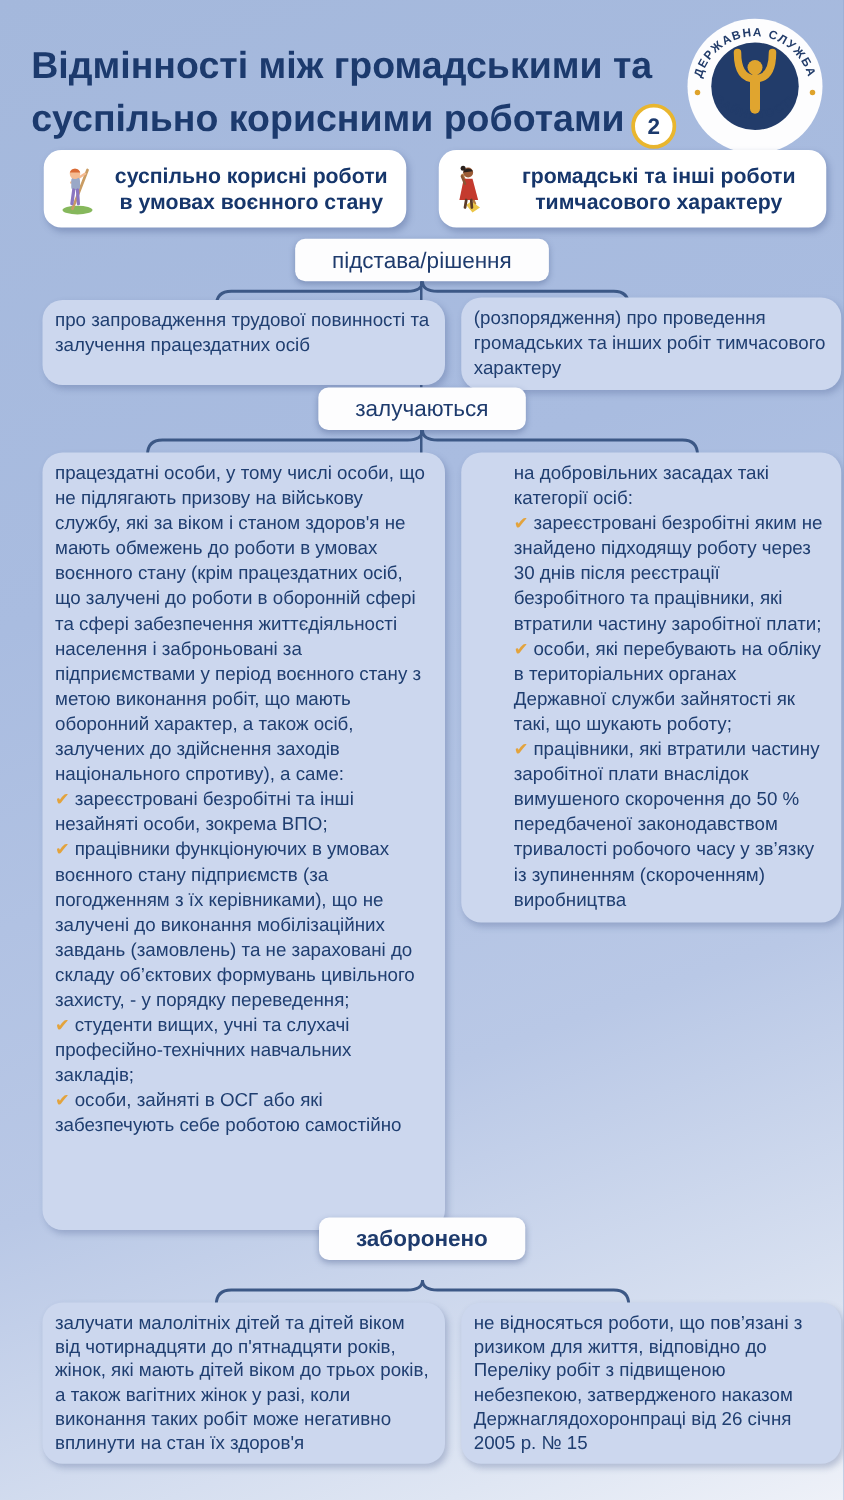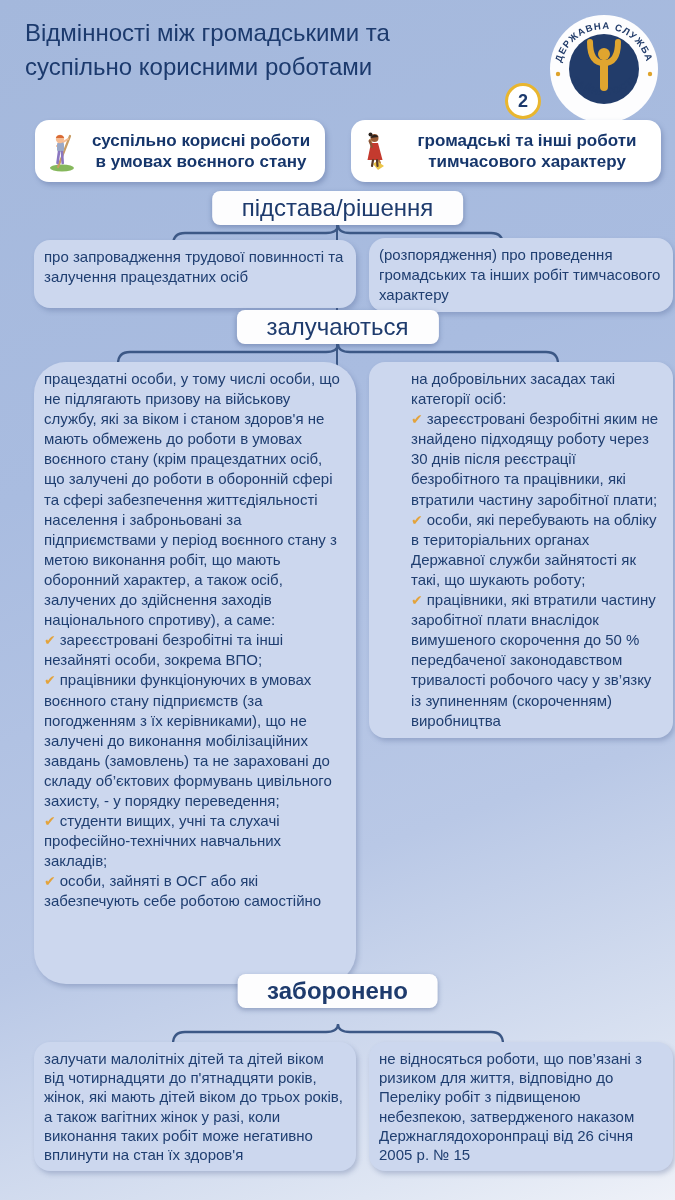--- a/index.html
+++ b/index.html
@@ -4,22 +4,22 @@
 <style>
   html,body{margin:0;padding:0;background:#8fa6cf;}
   .canvas{
     position:relative;width:675px;height:1200px;overflow:hidden;
     font-family:"Liberation Sans","DejaVu Sans",sans-serif;
     background:linear-gradient(160deg,#a4b8dc 0%,#a9bce0 35%,#b9c8e6 68%,#dfe6f3 92%,#eef1f8 100%);
   }
   .abs{position:absolute;}
   
   .title{
-    left:25px;top:16px;width:525px;
-    font-size:24px;font-weight:normal;color:#1c3a6d;line-height:1.43;
+    left:25px;top:32px;width:525px;
+    font-size:30px;font-weight:bold;color:#1c3a6d;line-height:1.43;
   }
   .num-badge{
     left:505px;top:83px;width:30px;height:30px;border-radius:50%;
     background:#fff;border:3px solid #e9b62e;color:#1c3a6d;
     font-size:18px;font-weight:bold;display:flex;align-items:center;justify-content:center;
   }
   
   .cat-badge{
     top:120px;height:62px;background:#fff;border-radius:14px;
     box-shadow:2px 3px 5px rgba(70,90,140,.35);
@@ -28,21 +28,21 @@
   .cat-badge.left{left:35px;width:290px;}
   .cat-badge.right{left:351px;width:310px;}
   .cat-badge .txt{
     flex:1;text-align:center;font-size:17px;font-weight:bold;color:#16366b;line-height:1.25;
   }
   
   .sec-header{
     left:50%;transform:translateX(-50%);height:34px;background:#fdfdfe;border-radius:8px;
     box-shadow:0 2px 5px rgba(60,80,130,.4);
     display:flex;align-items:center;justify-content:center;
-    padding:0 30px;font-size:24px;color:#1e3b6d;white-space:nowrap;
+    padding:0 30px;font-size:18px;color:#1e3b6d;white-space:nowrap;
   }
   
   .divider{width:2px;background:#3c5886;left:336px;}
   .brace{left:8px;width:660px;height:20px;}
   
   .box{
     background:#ccd7ee;border-radius:16px;box-shadow:2px 3px 5px rgba(70,90,140,.3);
     color:#1f3e70;font-size:15px;line-height:1.34;
     padding:7px 10px;box-sizing:border-box;width:322px;margin-left:22px;
   }
@@ -132,21 +132,21 @@
   </div>
 
   <div class="abs sec-header" style="top:310px;">
     <span>залучаються</span>
   </div>
   <div class="abs divider" style="top:344px;height:646px;"></div>
   <svg class="abs brace" style="top:344px;" viewBox="0 0 660 20">
     <path d="M 110 20 Q 110 8 122 8 L 318 8 Q 330 8 330 0 M 330 0 Q 330 8 342 8 L 538 8 Q 550 8 550 20" fill="none" stroke="#3c5886" stroke-width="2.3" stroke-linecap="round"></path>
   </svg>
 
-  <div class="abs box l clip" style="top:362px;height:622px;border-radius:32px;">
+  <div class="abs box l clip" style="top:362px;height:622px;">
     <p>працездатні особи, у тому числі особи, що не підлягають призову на військову службу, які за віком і станом здоров'я не мають обмежень до роботи в умовах воєнного стану (крім працездатних осіб, що залучені до роботи в оборонній сфері та сфері забезпечення життєдіяльності населення і заброньовані за підприємствами у період воєнного стану з метою виконання робіт, що мають оборонний характер, а також осіб, залучених до здійснення заходів національного спротиву), а саме:</p>
     <p><span class="check">✔</span><span>зареєстровані безробітні та інші незайняті особи, зокрема ВПО;</span></p>
     <p><span class="check">✔</span><span>працівники функціонуючих в умовах воєнного стану підприємств (за погодженням з їх керівниками), що не залучені до виконання мобілізаційних завдань (замовлень) та не зараховані до складу об’єктових формувань цивільного захисту, - у порядку переведення;</span></p>
     <p><span class="check">✔</span><span>студенти вищих, учні та слухачі професійно-технічних навчальних закладів;</span></p>
     <p><span class="check">✔</span><span>особи, зайняті в ОСГ або які забезпечують себе роботою самостійно</span></p>
   </div>
 
   <div class="abs box r" style="top:362px;padding-left:42px;">
     <p>на добровільних засадах такі категорії осіб:</p>
     <p><span class="check">✔</span><span>зареєстровані безробітні яким не знайдено підходящу роботу через 30 днів після реєстрації безробітного та працівники, які втратили частину заробітної плати;</span></p>

